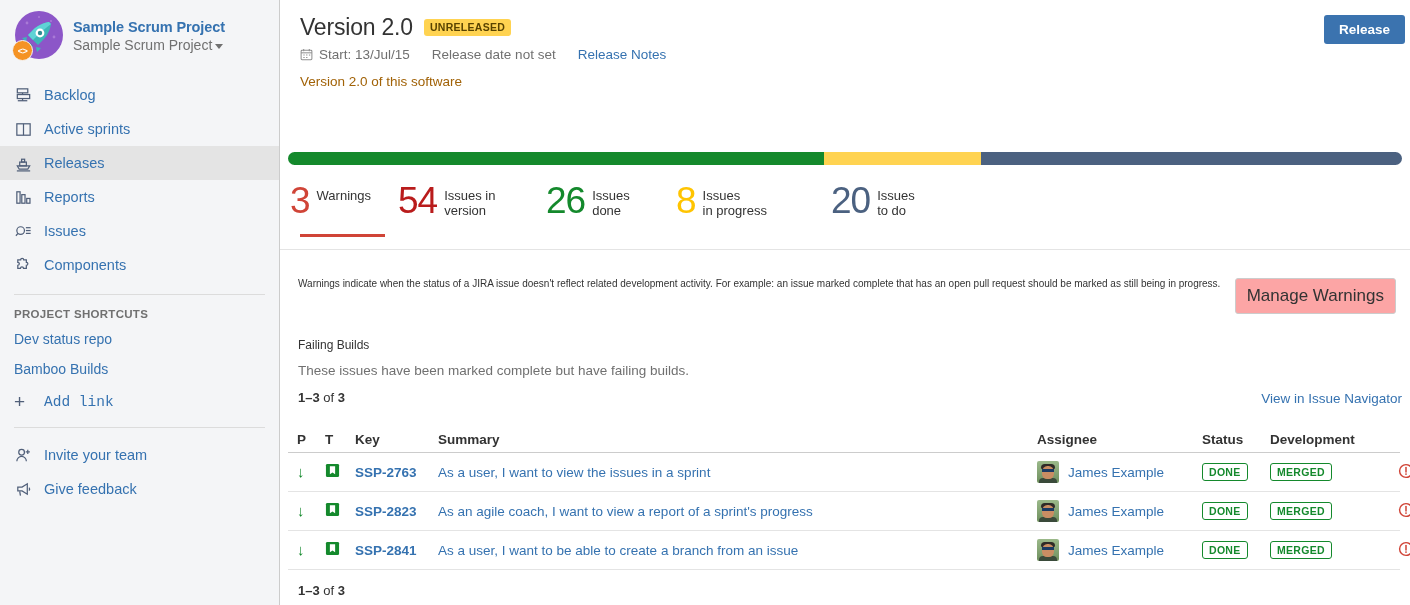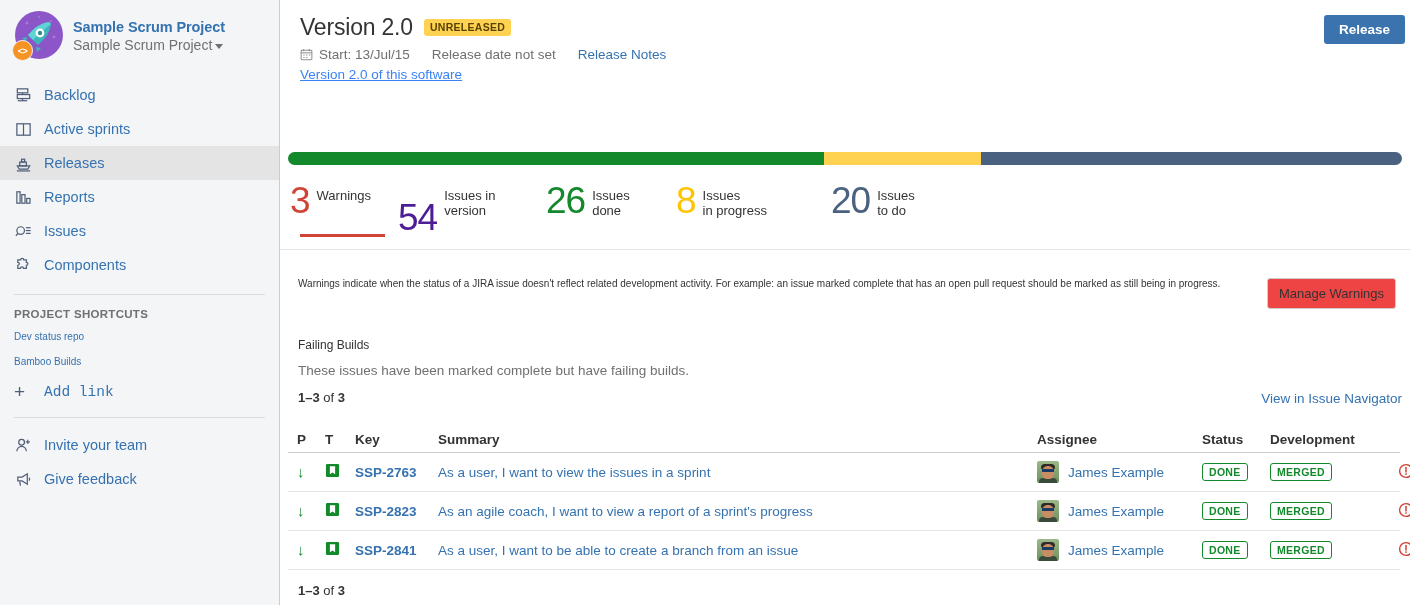--- a/index.html
+++ b/index.html
@@ -62,21 +62,21 @@
     color: #505f79;
   }
   .nav-label { font-size: 14.5px; color: #3572b0; }
 
   .sec-divider { height: 1px; background: #dcdcdc; margin: 12px 14px 0 14px; }
   .sec-title {
     font-size: 11.5px; font-weight: bold; color: #707070;
     letter-spacing: 0.3px; padding: 13px 0 4px 14px;
   }
   .shortcut {
-    font-size: 10px; color: #3572b0;
+    font-size: 14px; color: #3572b0;
     padding: 7px 0 7px 14px; cursor: pointer;
   }
   .addlink { display: flex; align-items: center; padding: 8px 0 8px 14px; cursor: pointer; }
   .addlink .plus {
     width: 30px; flex: 0 0 30px; font-size: 19px;
     color: #505f79; line-height: 1;
   }
   .addlink .lbl { font-size: 14.5px; color: #3572b0; font-family: Liberation Mono, monospace; }
 
   
@@ -95,21 +95,21 @@
     padding: 2px 6px 3px 6px; border-radius: 3px;
     letter-spacing: 0.3px;
   }
   .meta-row {
     display: flex; align-items: center; gap: 0;
     margin-top: 6px; font-size: 13.5px; color: #707070;
   }
   .cal-ico { margin-right: 6px; display: inline-flex; }
   .meta-gap { display: inline-block; width: 22px; }
   .meta-link { color: #3572b0; cursor: pointer; }
-  .ver-desc { font-size: 13.5px; color: #3b82f6; margin-top: 5px; text-decoration: underline; }
+  .ver-desc { font-size: 13.5px; color: #a16207; margin-top: 12px; }
 
   .release-btn {
     position: absolute; right: 5px; top: 15px;
     background: #3b73af; color: #fff;
     border: none; border-radius: 3px;
     font-size: 13.5px; font-family: "Liberation Sans", sans-serif;
     font-weight: bold;
     padding: 7px 15px; cursor: pointer;
   }
 
@@ -143,22 +143,22 @@
   .head-rule {
     position: absolute; left: 0; top: 249px;
     width: 100%; height: 1px; background: #e4e4e4;
   }
 
   
   .warn-block { position: absolute; left: 18px; top: 276px; width: 1080px; }
   .warn-text { font-size: 10px; color: #333; line-height: 1.55; width: 925px; }
   .manage-btn {
     position: absolute; right: -18px; top: 2px;
-    background: #ef4444; border: 1px solid #ccc; border-radius: 3px;
-    font-size: 13px; color: #333;
+    background: #fca5a5; border: 1px solid #ccc; border-radius: 3px;
+    font-size: 17px; color: #333;
     font-family: "Liberation Sans", sans-serif;
     padding: 7px 11px; cursor: pointer;
   }
 
   .fb-title { position: absolute; left: 18px; top: 338px; font-size: 12px; color: #333; }
   .fb-sub { position: absolute; left: 18px; top: 363px; font-size: 13.5px; color: #707070; }
 
   .pager-top { position: absolute; left: 18px; top: 390px; font-size: 13px; color: #333; }
   .pager-top b { font-weight: bold; }
   .nav-link {
@@ -396,21 +396,21 @@
         <div class="seg" style="width: 37.8%; background: rgb(75, 97, 128);"></div>
       </div>
 
     <div class="stats" id="stats-row">
         <div class="stat" style="width: 108px;">
           <div class="num" style="color: rgb(208, 68, 55);">3</div>
           <div class="lbl">Warnings</div>
           <div class="underline" style="width: 85px;"></div>
         </div>
         <div class="stat" style="width: 148px;">
-          <div class="num" style="color: #4c1d95; margin-top: 17px;">54</div>
+          <div class="num" style="color: #b91c1c;">54</div>
           <div class="lbl">Issues in
 version</div>
         </div>
         <div class="stat" style="width: 130px;">
           <div class="num" style="color: rgb(20, 137, 44);">26</div>
           <div class="lbl">Issues
 done</div>
         </div>
         <div class="stat" style="width: 155px;">
           <div class="num" style="color: rgb(255, 196, 0);">8</div>

